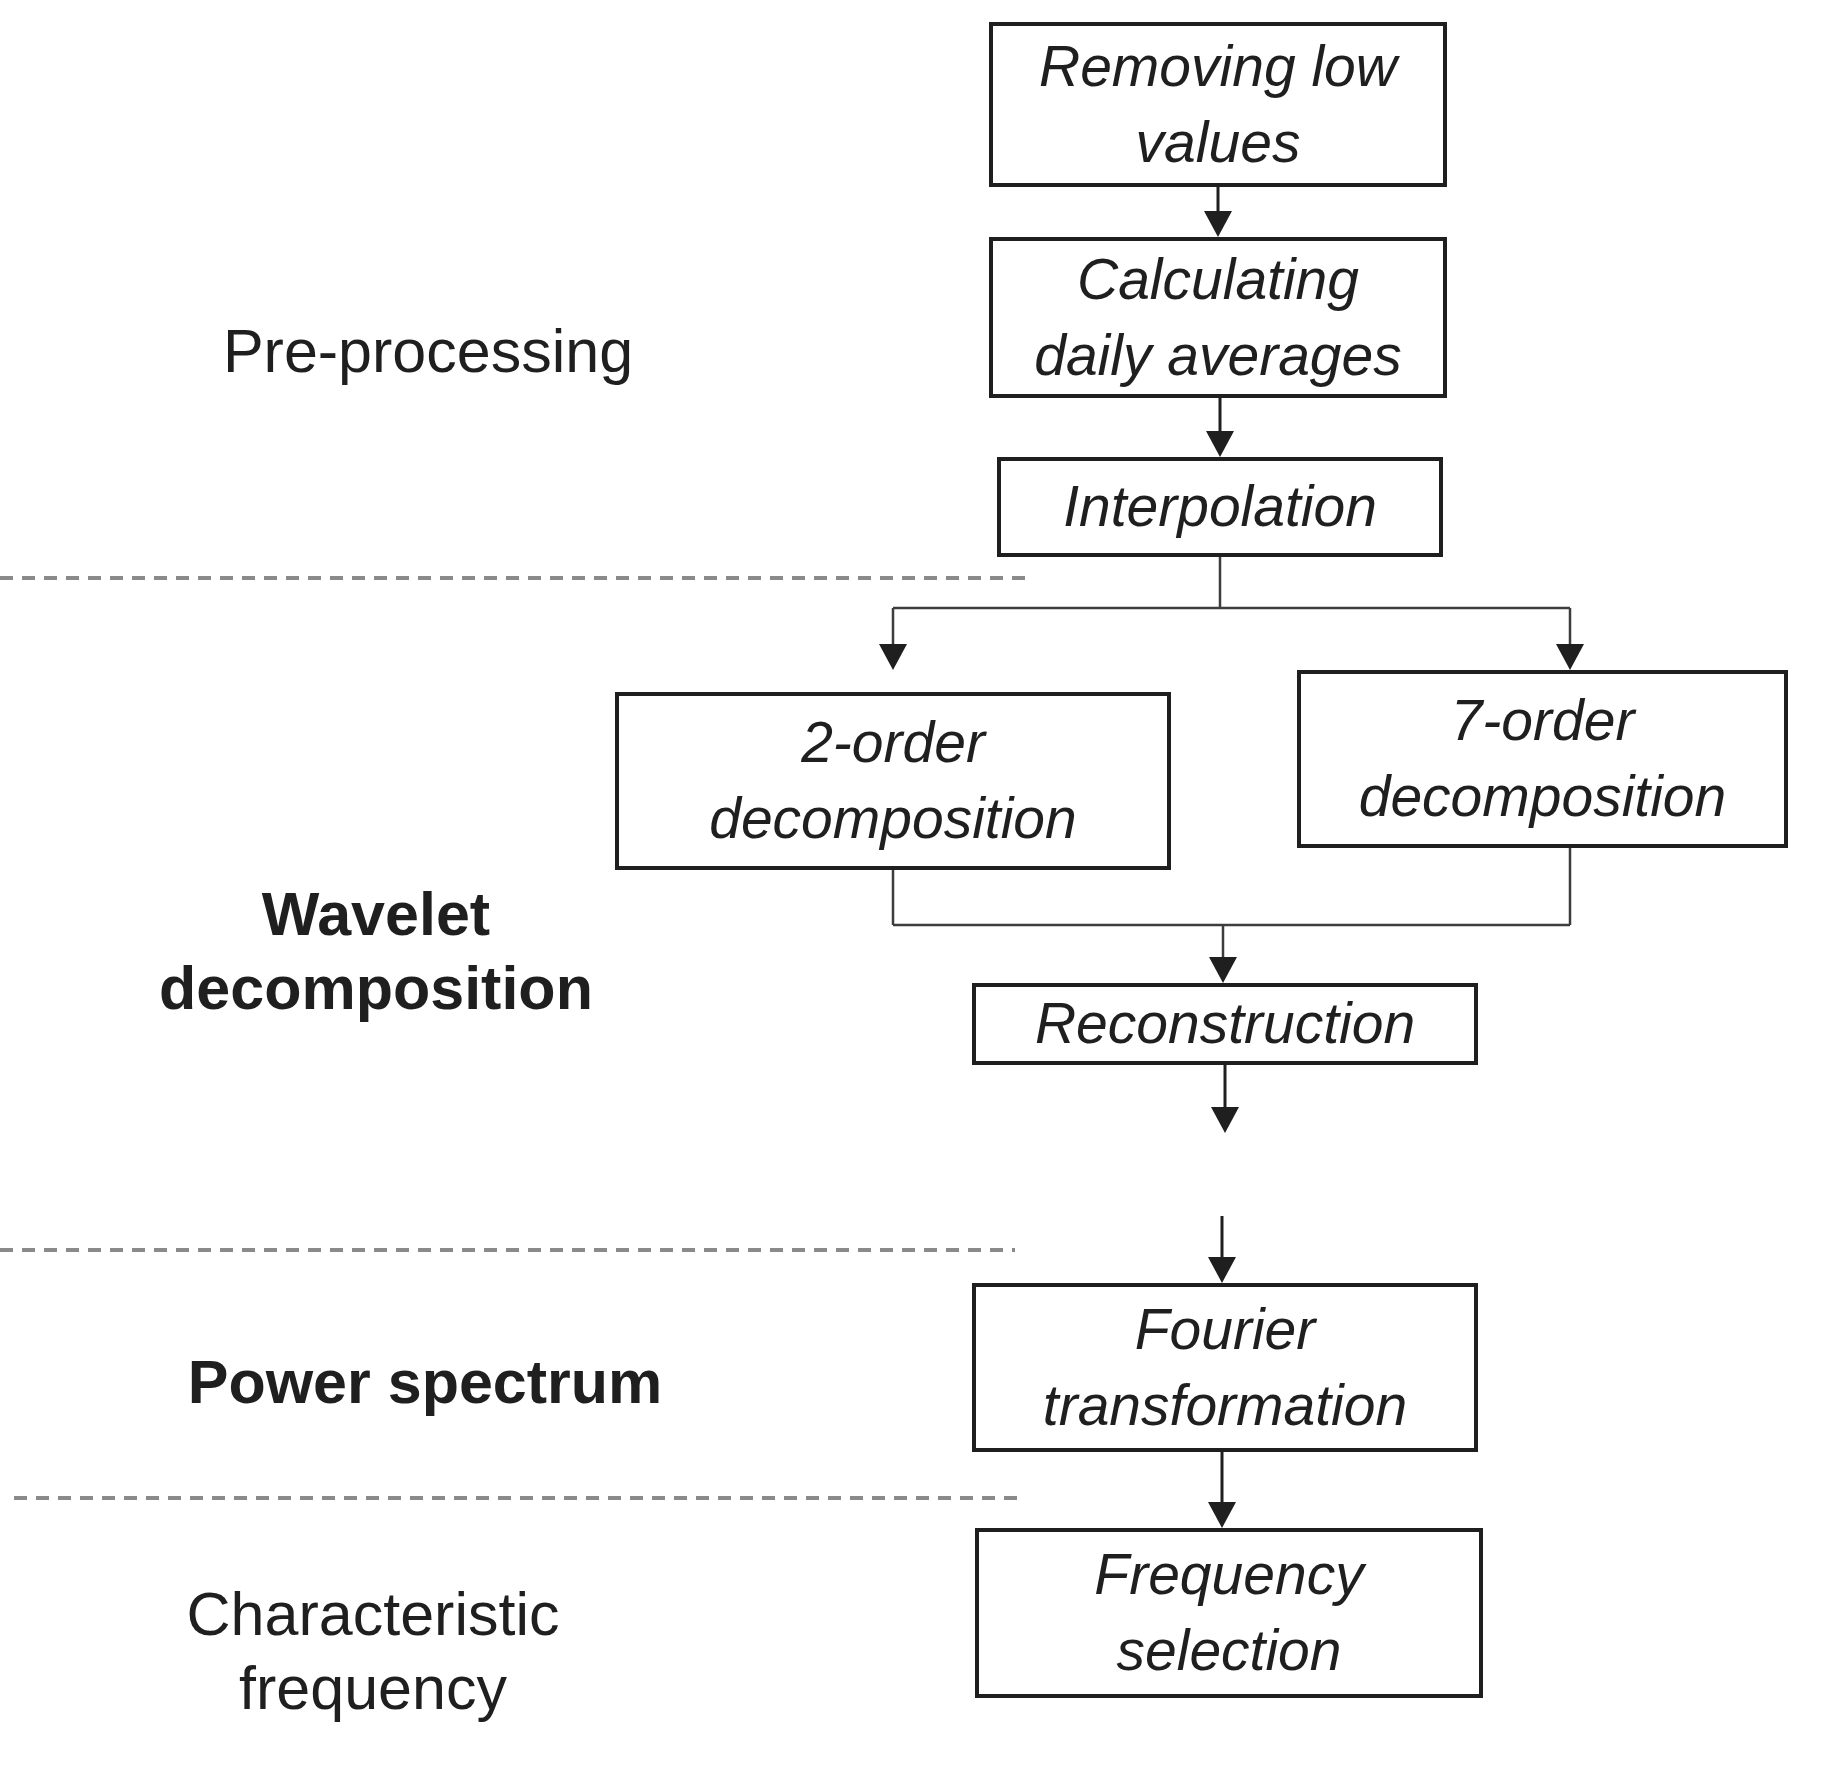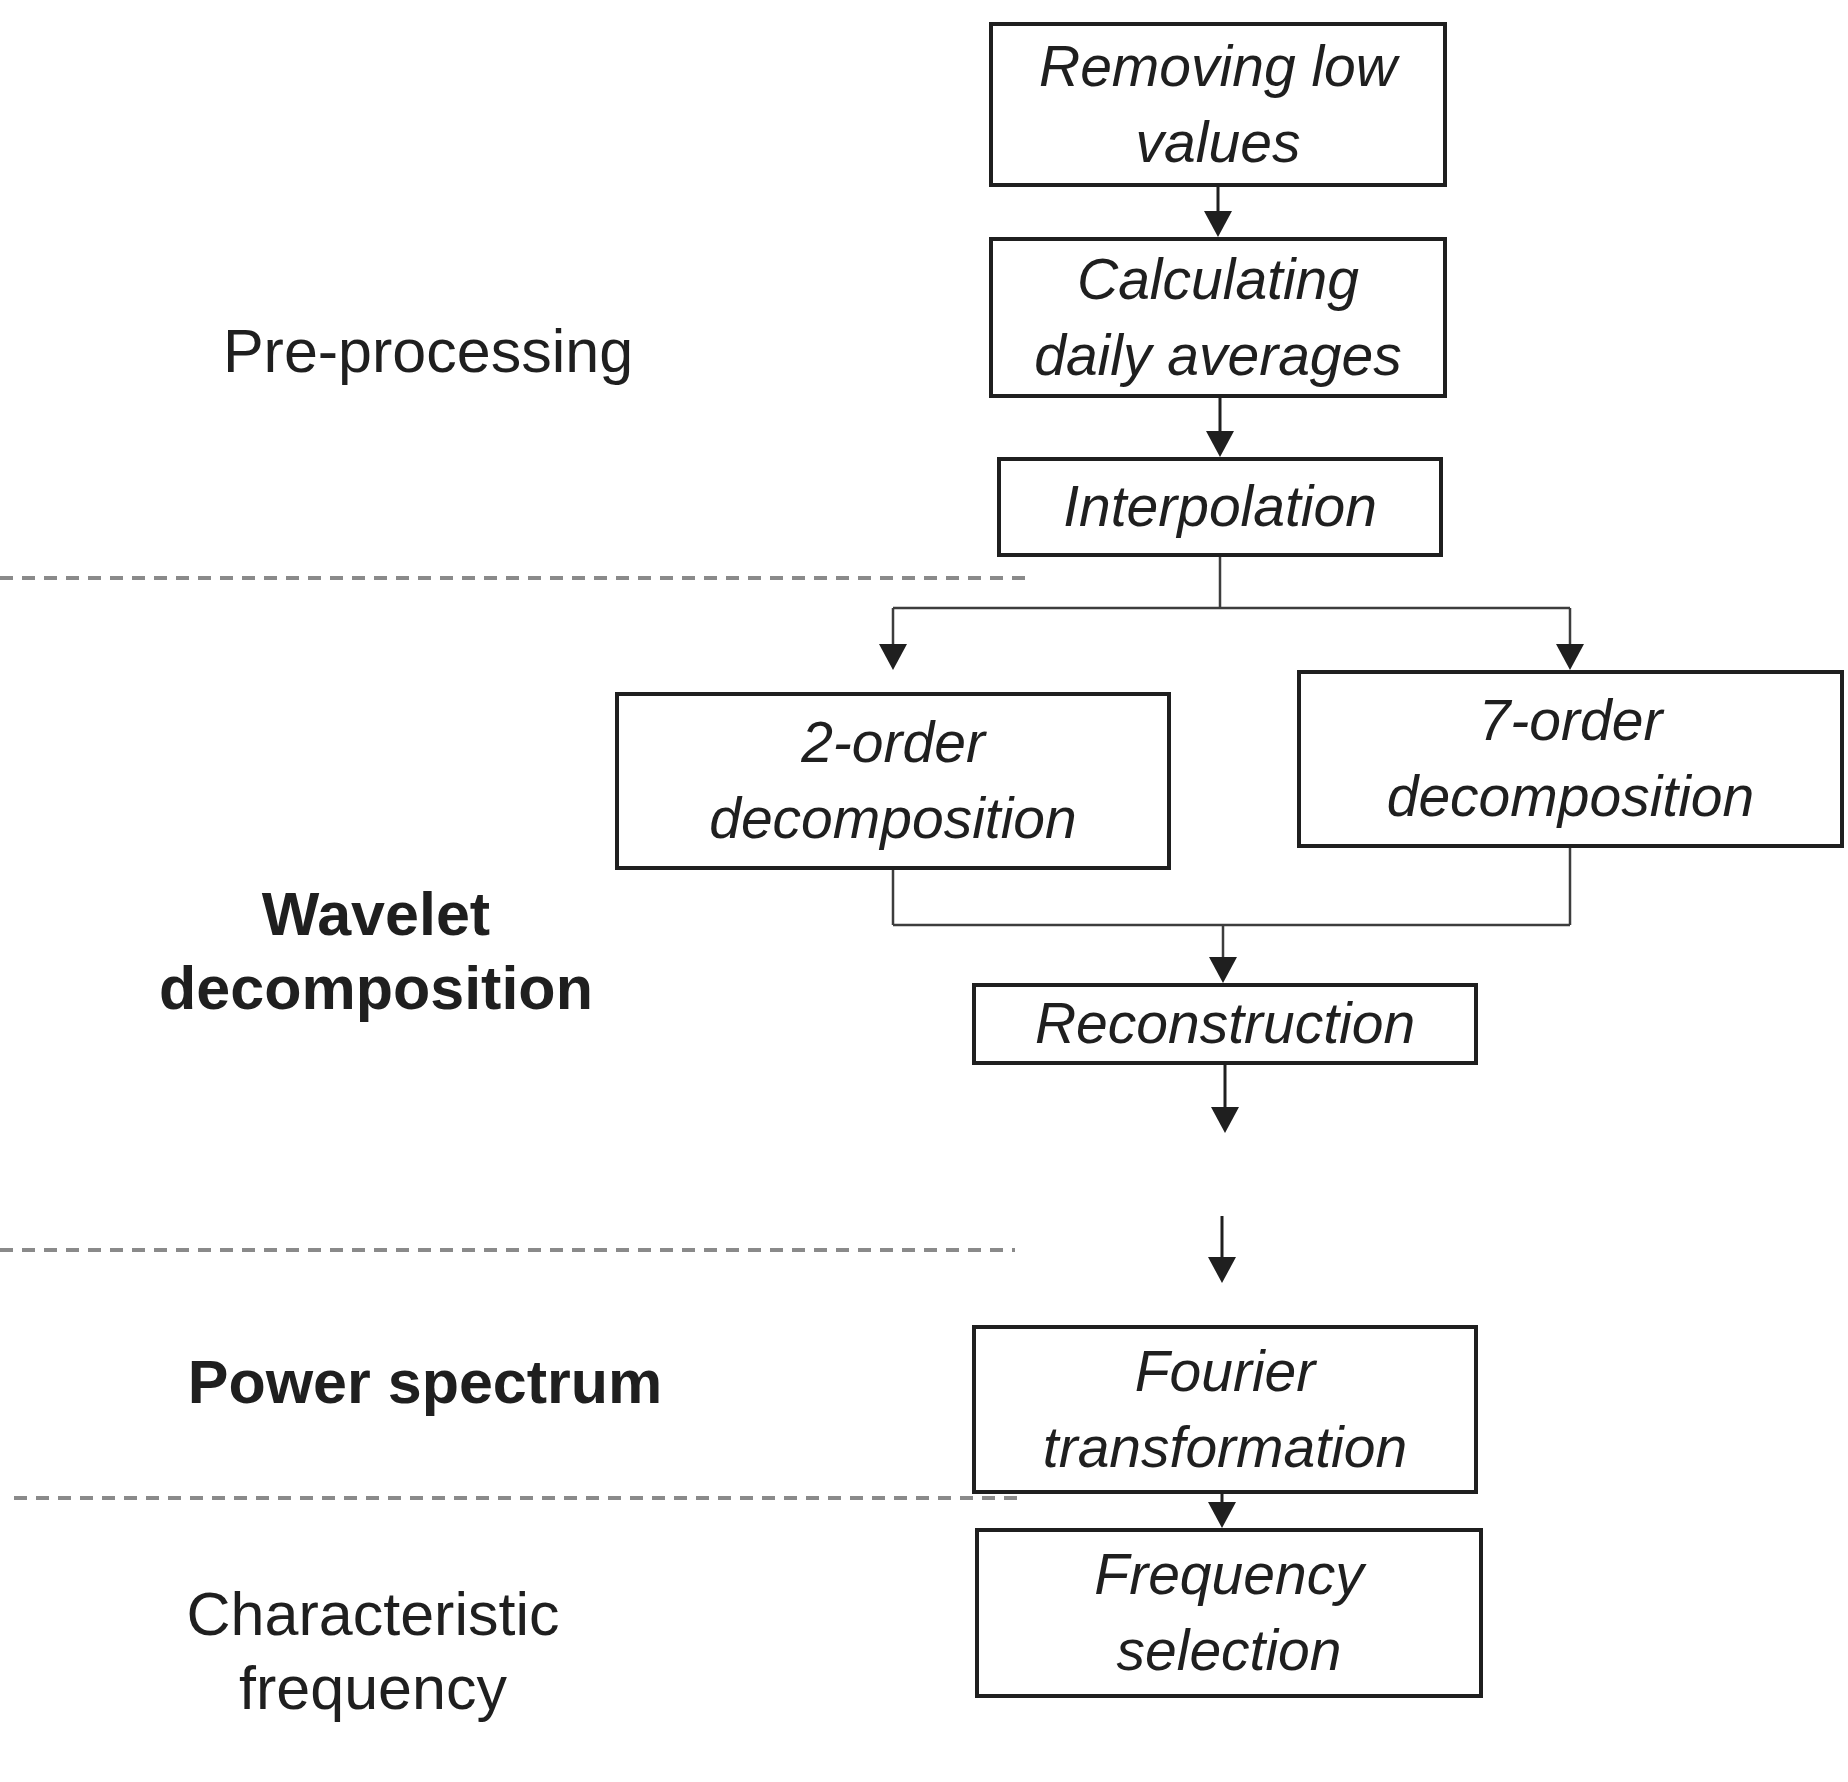--- a/index.html
+++ b/index.html
@@ -50,24 +50,24 @@
     font-size: 61px;
     line-height: 1.21;
     font-weight: 300;
     color: #1f1f1f;
   }
   
   #node-removing-low-values      { left: 989px;  top: 22px;   width: 458px; height: 165px; }
   #node-calculating-daily-averages{ left: 989px; top: 237px;  width: 458px; height: 161px; }
   #node-interpolation            { left: 997px;  top: 457px;  width: 446px; height: 100px; }
   #node-order2-decomposition     { left: 615px;  top: 692px;  width: 556px; height: 178px; }
-  #node-order7-decomposition     { left: 1297px; top: 670px;  width: 547px; height: 178px; }
+  #node-order7-decomposition     { left: 1297px; top: 670px;  width: 491px; height: 178px; }
   #node-reconstruction           { left: 972px;  top: 983px;  width: 506px; height: 82px;  }
   #node-subtraction              { left: 972px;  top: 1133px; width: 506px; height: 83px;  }
-  #node-fourier-transformation   { left: 972px;  top: 1283px; width: 506px; height: 169px; margin-top: 42px; }
+  #node-fourier-transformation   { left: 972px;  top: 1283px; width: 506px; height: 169px; }
   #node-frequency-selection      { left: 975px;  top: 1528px; width: 508px; height: 170px; }
   
   #label-pre-processing          { left: 428px; top: 352px;  }
   #label-wavelet-decomposition   { left: 376px; top: 952px; font-weight: bold;  }
   #label-power-spectrum          { left: 425px; top: 1383px; font-weight: bold; }
   #label-characteristic-frequency{ left: 373px; top: 1652px; }
 </style>
 </head>
 <body>
 

